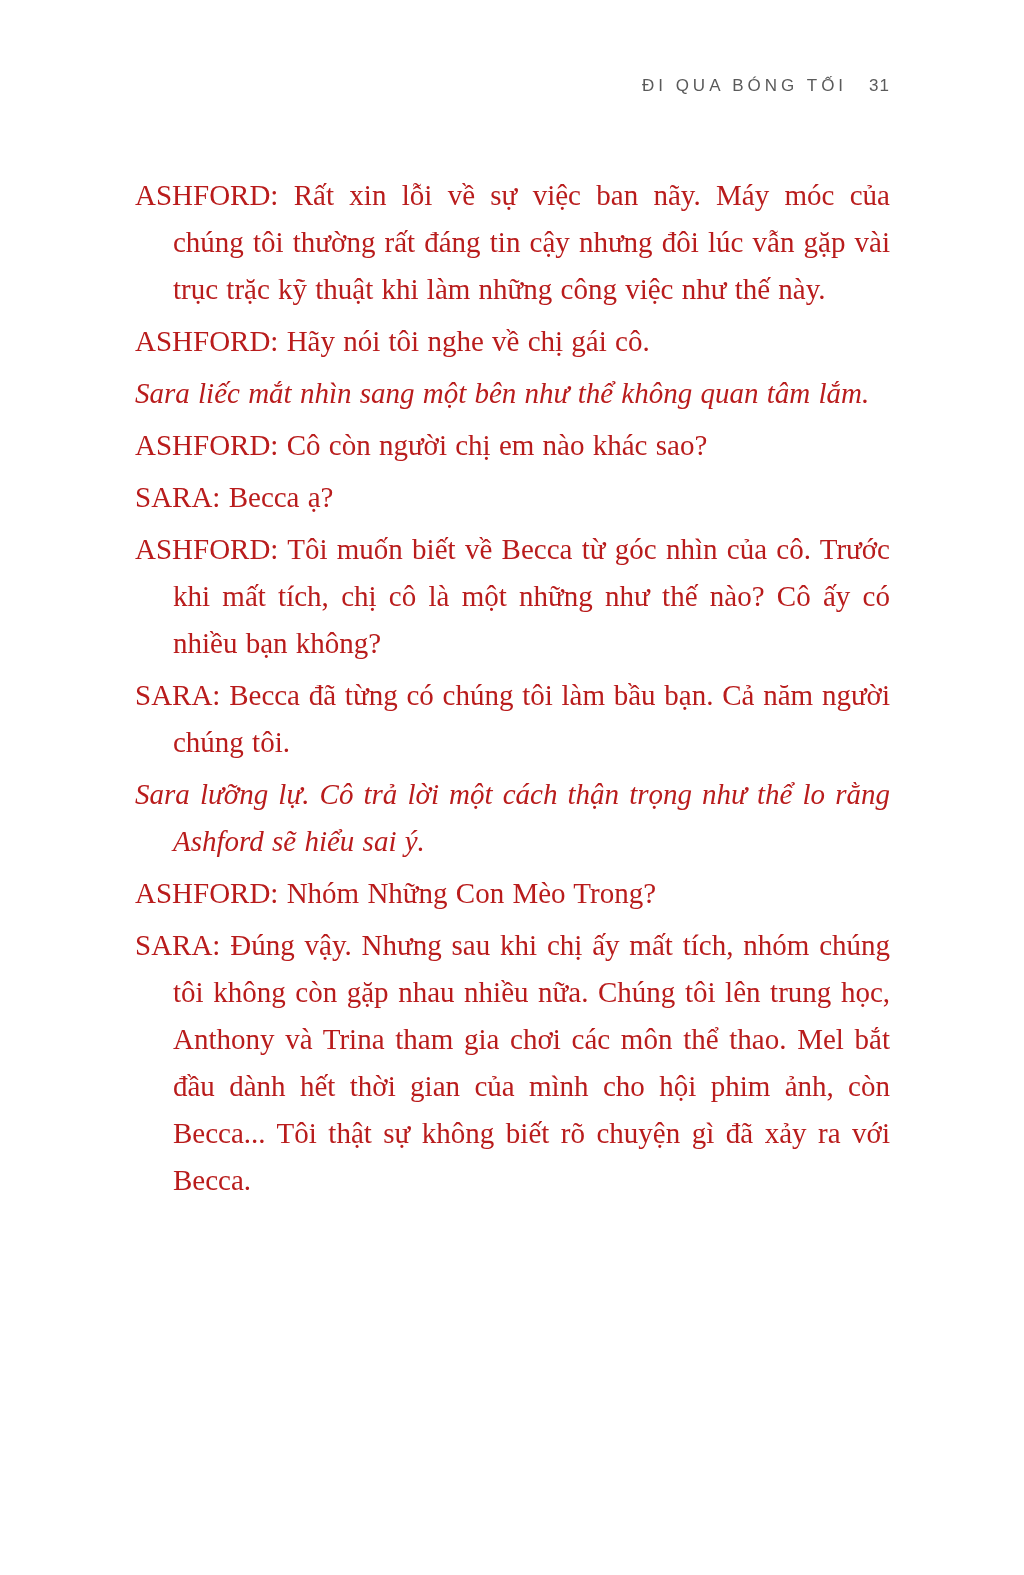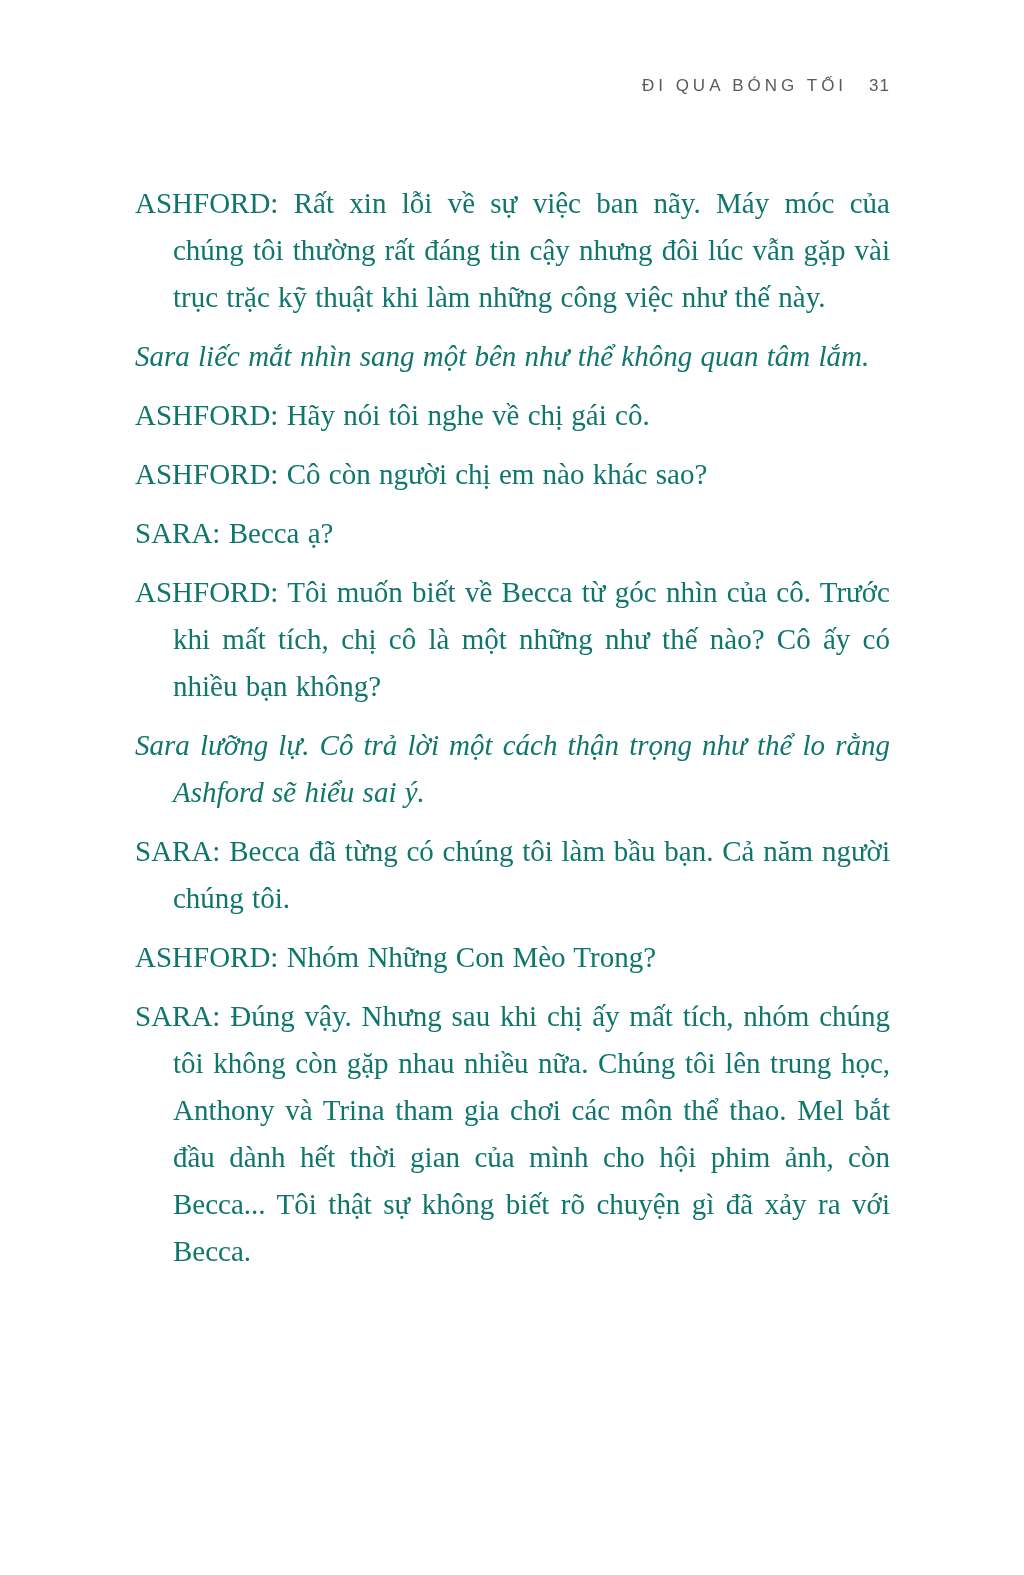--- a/index.html
+++ b/index.html
@@ -32,24 +32,24 @@
     letter-spacing: 1px;
     margin-top: 28px;
   }
   .content {
     position: absolute;
     top: 168px;
     left: 135px;
     width: 755px;
   }
   p.para {
-    margin: 12px 0 5px 0;
+    margin: 4px 0 5px 0;
     font-size: 29px;
     line-height: 47px;
-    color: #0f766e;
+    color: #b91c1c;
     text-align: justify;
     
     padding-left: 38px;
     text-indent: -38px;
     word-spacing: 1px;
   }
   p.para.stage {
     font-style: italic;
   }
 </style>
@@ -58,24 +58,24 @@
 
 <div class="page">
 
   <header class="running-header">
     <span>ĐI QUA BÓNG TỐI</span><span class="page-num">31</span>
   </header>
 
   <main class="content">
 
   <p class="para dialogue">ASHFORD: Rất xin lỗi về sự việc ban nãy. Máy móc của chúng tôi thường rất đáng tin cậy nhưng đôi lúc vẫn gặp vài trục trặc kỹ thuật khi làm những công việc như thế này.</p>
+      <p class="para dialogue">ASHFORD: Hãy nói tôi nghe về chị gái cô.</p>
       <p class="para stage">Sara liếc mắt nhìn sang một bên như thể không quan tâm lắm.</p>
-      <p class="para dialogue">ASHFORD: Hãy nói tôi nghe về chị gái cô.</p>
       <p class="para dialogue">ASHFORD: Cô còn người chị em nào khác sao?</p>
       <p class="para dialogue">SARA: Becca ạ?</p>
       <p class="para dialogue">ASHFORD: Tôi muốn biết về Becca từ góc nhìn của cô. Trước khi mất tích, chị cô là một những như thế nào? Cô ấy có nhiều bạn không?</p>
+      <p class="para dialogue">SARA: Becca đã từng có chúng tôi làm bầu bạn. Cả năm người chúng tôi.</p>
       <p class="para stage">Sara lưỡng lự. Cô trả lời một cách thận trọng như thể lo rằng Ashford sẽ hiểu sai ý.</p>
-      <p class="para dialogue">SARA: Becca đã từng có chúng tôi làm bầu bạn. Cả năm người chúng tôi.</p>
       <p class="para dialogue">ASHFORD: Nhóm Những Con Mèo Trong?</p>
       <p class="para dialogue">SARA: Đúng vậy. Nhưng sau khi chị ấy mất tích, nhóm chúng tôi không còn gặp nhau nhiều nữa. Chúng tôi lên trung học, Anthony và Trina tham gia chơi các môn thể thao. Mel bắt đầu dành hết thời gian của mình cho hội phim ảnh, còn Becca... Tôi thật sự không biết rõ chuyện gì đã xảy ra với Becca.</p>
     </main>
 
 </div>
 
 </body></html>

